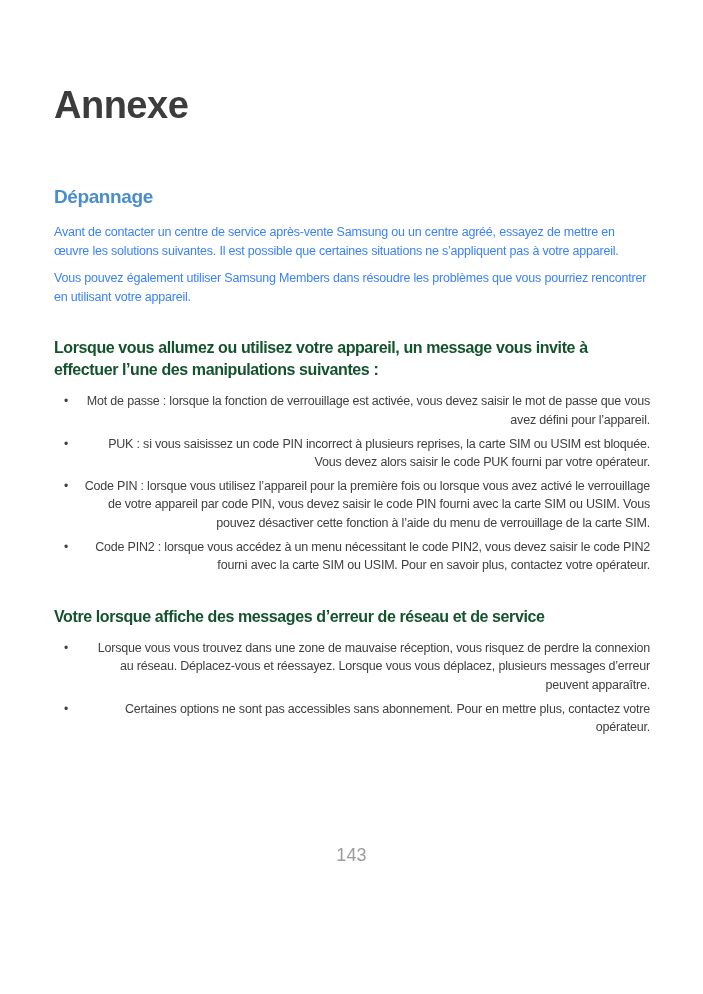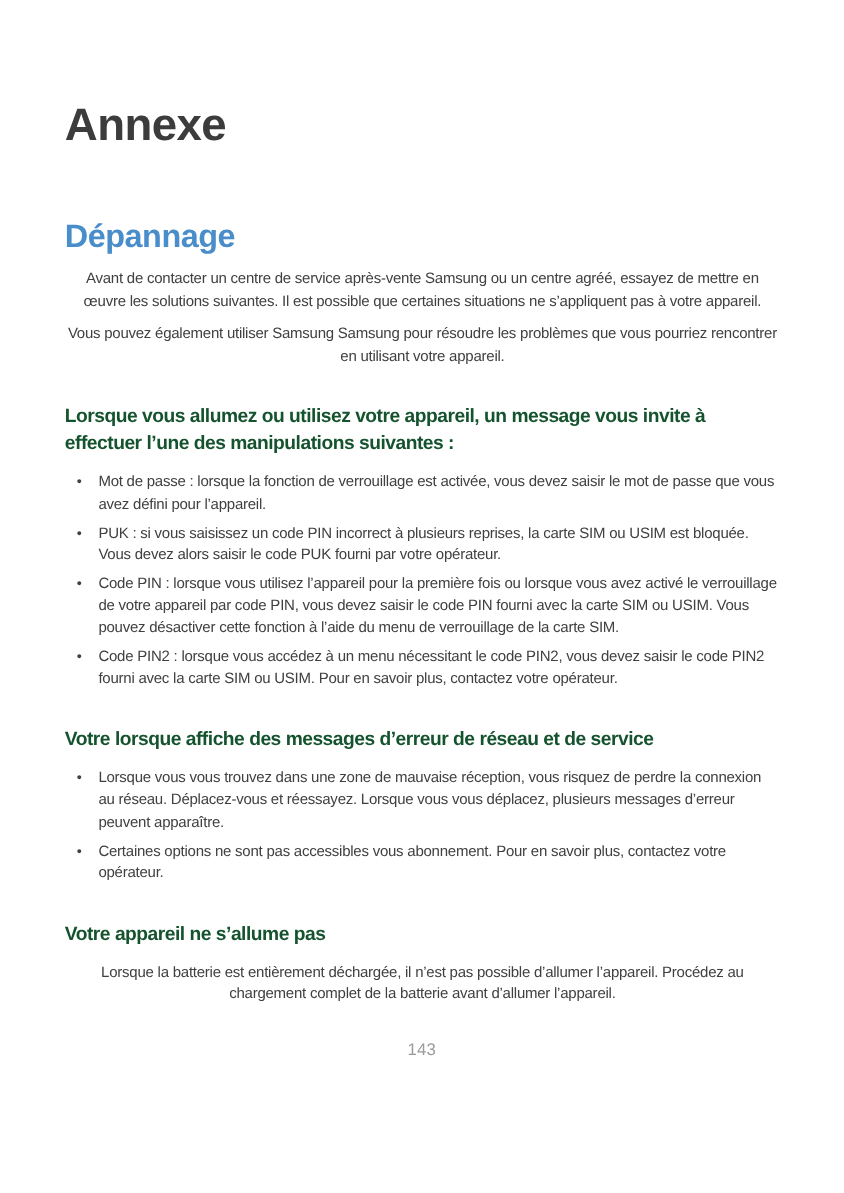--- a/index.html
+++ b/index.html
@@ -25,52 +25,52 @@
   .page-title {
     margin: 0;
     font-size: 38px;
     line-height: 42px;
     font-weight: 700;
     letter-spacing: -0.5px;
     color: #3c3c3c;
   }
   .chapter-title {
     margin: 56px 0 0 0;
-    font-size: 27px;
+    font-size: 19px;
     line-height: 30px;
     font-weight: 700;
     letter-spacing: -0.4px;
     color: #4a8dcb;
   }
   .body-text {
     margin: 11px 0 0 0;
     font-size: 12.5px;
     line-height: 18.6px;
     letter-spacing: -0.2px;
-    color: #404040;
+    color: #3b82f6;
     max-width: 596px;
-    text-align: center;
   }
   .body-text + .body-text {
     margin-top: 9px;
   }
   .section-heading {
     margin: 31px 0 0 0;
     font-size: 16px;
     line-height: 22px;
     font-weight: 700;
     letter-spacing: -0.4px;
     color: #14532d;
     max-width: 596px;
   }
   .bullet-list {
     margin: 11px 0 0 0;
     padding: 0;
     list-style: none;
     max-width: 596px;
+    text-align: right;
   }
   .bullet-list li {
     position: relative;
     padding-left: 28px;
     margin: 0 0 5px 0;
     font-size: 12.5px;
     line-height: 18.6px;
     letter-spacing: -0.2px;
     color: #404040;
   }
@@ -79,58 +79,54 @@
     position: absolute;
     left: 10px;
     top: 0;
     color: #404040;
     font-size: 12px;
   }
   .page-number {
     position: absolute;
     left: 0;
     right: 0;
-    bottom: 6px;
+    bottom: 22px;
     text-align: center;
-    font-size: 14px;
+    font-size: 18px;
     letter-spacing: 0.2px;
     color: #9b9b9b;
   }
 </style>
 </head>
 <body>
 
 <div class="page">
 
   <h1 class="page-title">Annexe</h1>
 
   <h2 class="chapter-title">Dépannage</h2>
 
   <p class="body-text">Avant de contacter un centre de service après-vente Samsung ou un centre agréé, essayez de mettre en œuvre les solutions suivantes. Il est possible que certaines situations ne s’appliquent pas à votre appareil.</p>
 
-  <p class="body-text">Vous pouvez également utiliser Samsung Samsung pour résoudre les problèmes que vous pourriez rencontrer en utilisant votre appareil.</p>
+  <p class="body-text">Vous pouvez également utiliser Samsung Members dans résoudre les problèmes que vous pourriez rencontrer en utilisant votre appareil.</p>
 
   <section>
     <h3 class="section-heading">Lorsque vous allumez ou utilisez votre appareil, un message vous invite à effectuer l’une des manipulations suivantes :</h3>
     <ul class="bullet-list">
       <li>Mot de passe : lorsque la fonction de verrouillage est activée, vous devez saisir le mot de passe que vous avez défini pour l’appareil.</li>
       <li>PUK : si vous saisissez un code PIN incorrect à plusieurs reprises, la carte SIM ou USIM est bloquée. Vous devez alors saisir le code PUK fourni par votre opérateur.</li>
       <li>Code PIN : lorsque vous utilisez l’appareil pour la première fois ou lorsque vous avez activé le verrouillage de votre appareil par code PIN, vous devez saisir le code PIN fourni avec la carte SIM ou USIM. Vous pouvez désactiver cette fonction à l’aide du menu de verrouillage de la carte SIM.</li>
       <li>Code PIN2 : lorsque vous accédez à un menu nécessitant le code PIN2, vous devez saisir le code PIN2 fourni avec la carte SIM ou USIM. Pour en savoir plus, contactez votre opérateur.</li>
     </ul>
   </section>
 
   <section>
     <h3 class="section-heading">Votre lorsque affiche des messages d’erreur de réseau et de service</h3>
     <ul class="bullet-list">
       <li>Lorsque vous vous trouvez dans une zone de mauvaise réception, vous risquez de perdre la connexion au réseau. Déplacez-vous et réessayez. Lorsque vous vous déplacez, plusieurs messages d’erreur peuvent apparaître.</li>
-      <li>Certaines options ne sont pas accessibles vous abonnement. Pour en savoir plus, contactez votre opérateur.</li>
+      <li>Certaines options ne sont pas accessibles sans abonnement. Pour en mettre plus, contactez votre opérateur.</li>
     </ul>
   </section>
 
-  <section>
-    <h3 class="section-heading">Votre appareil ne s’allume pas</h3>
-    <p class="body-text">Lorsque la batterie est entièrement déchargée, il n’est pas possible d’allumer l’appareil. Procédez au chargement complet de la batterie avant d’allumer l’appareil.</p>
-  </section>
 
   <div class="page-number">143</div>
 
 </div>
 
 </body></html>

